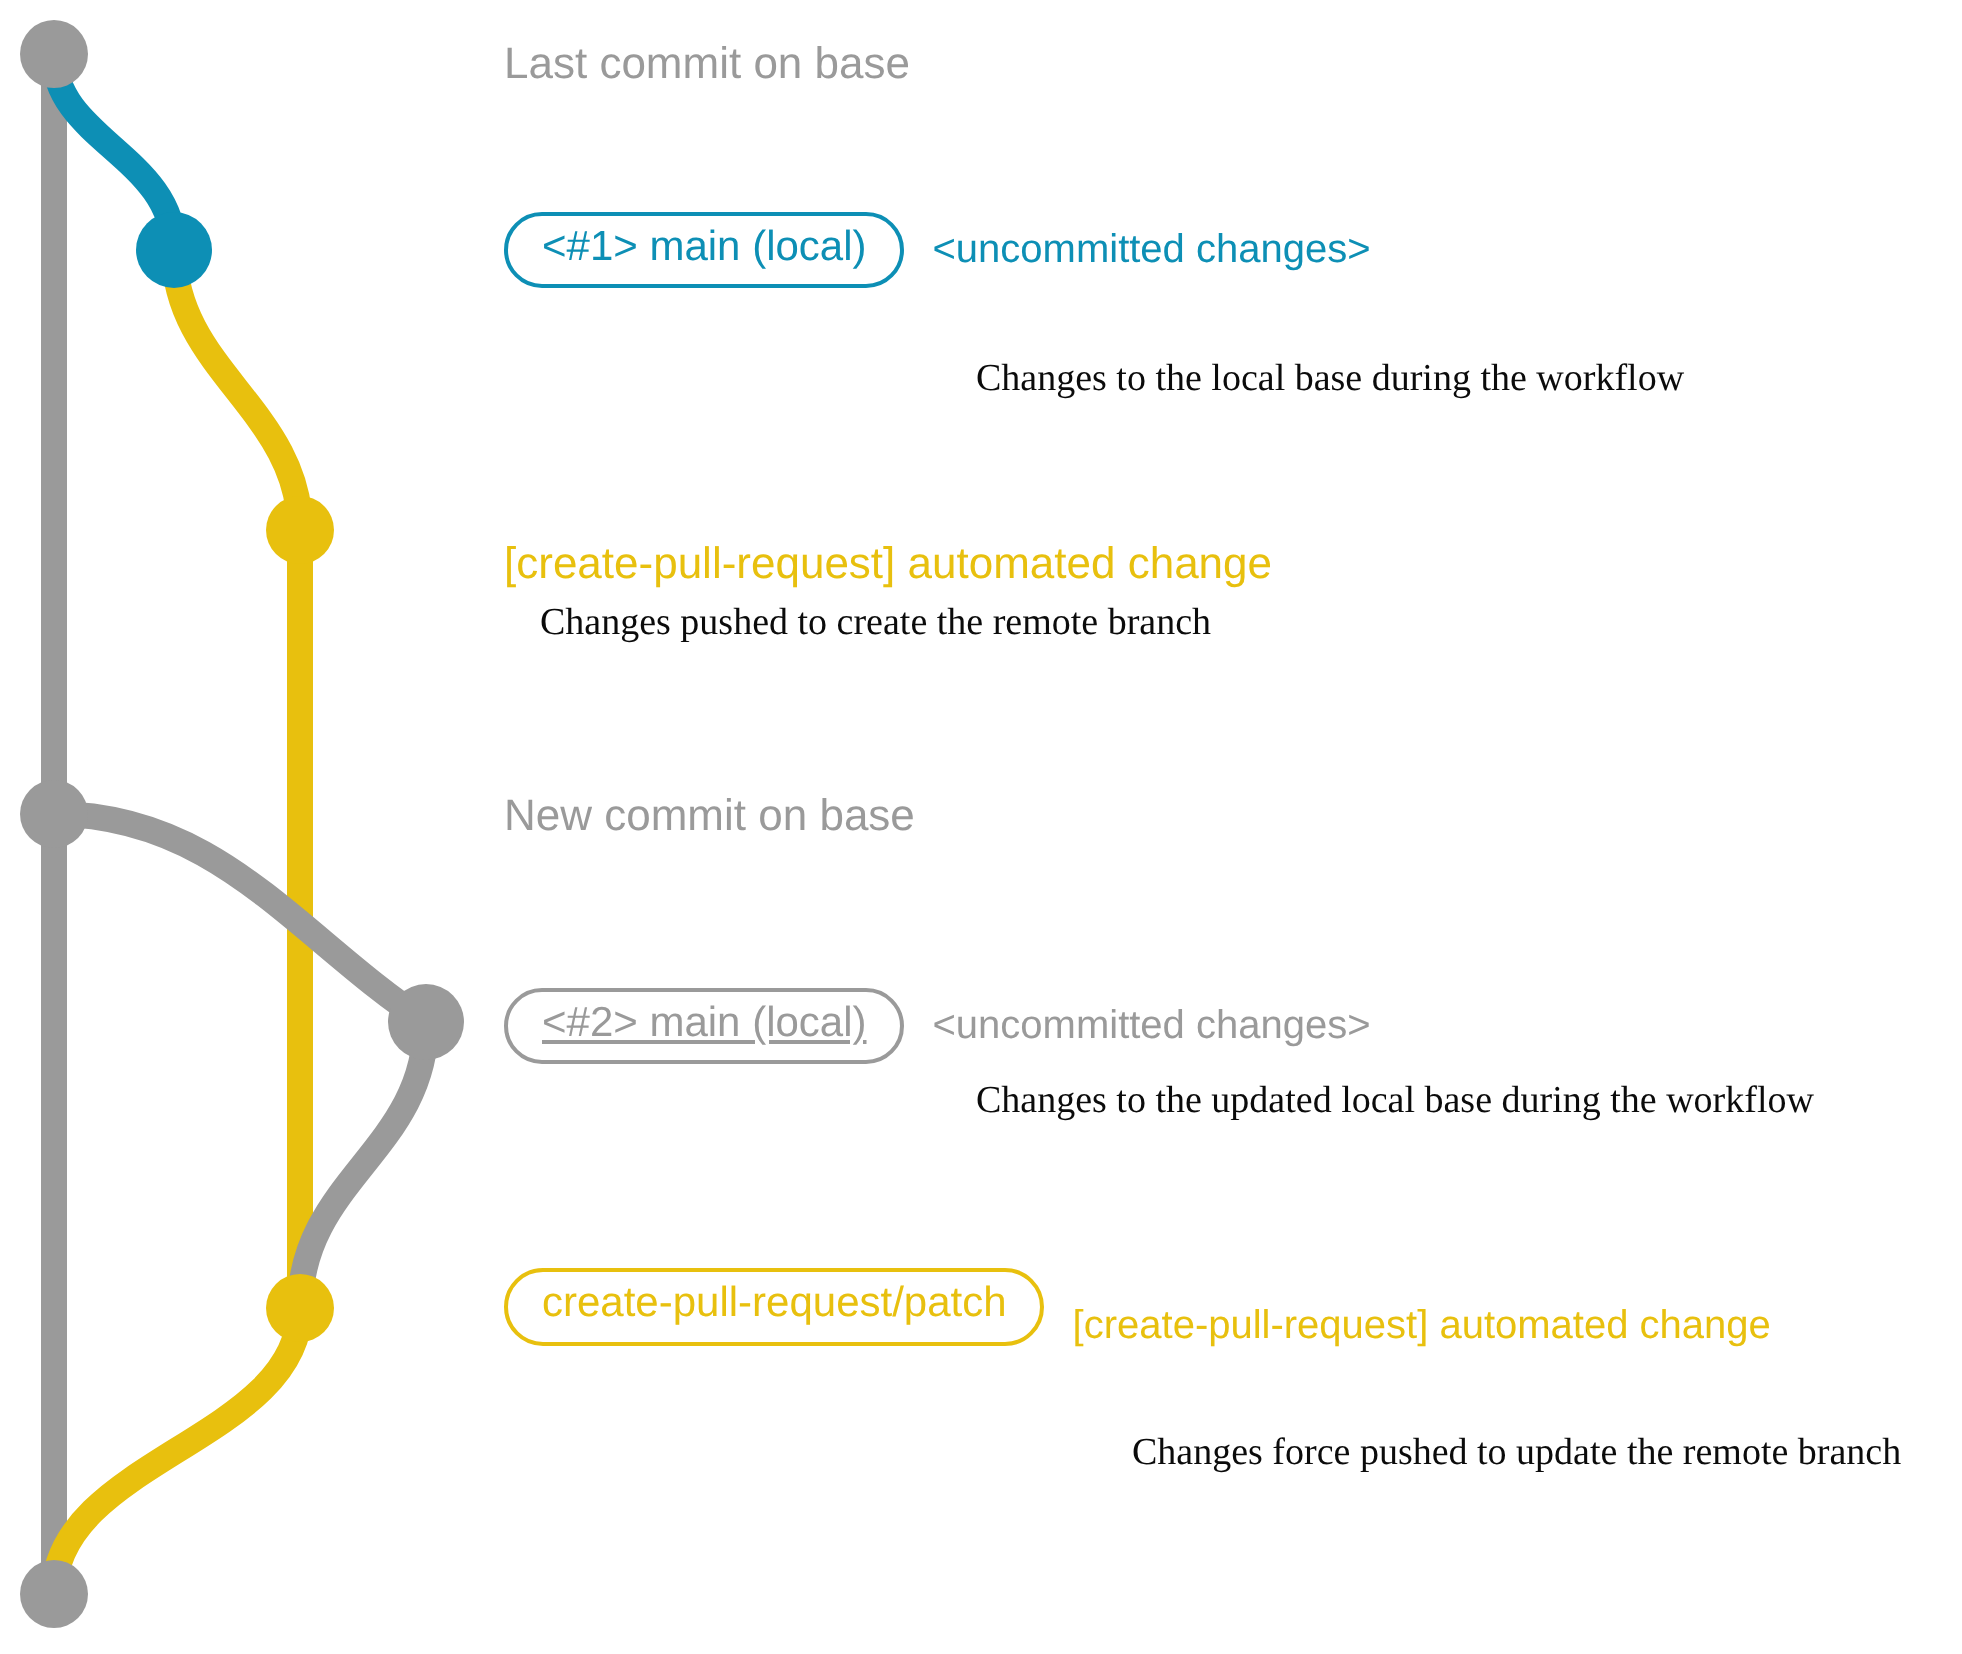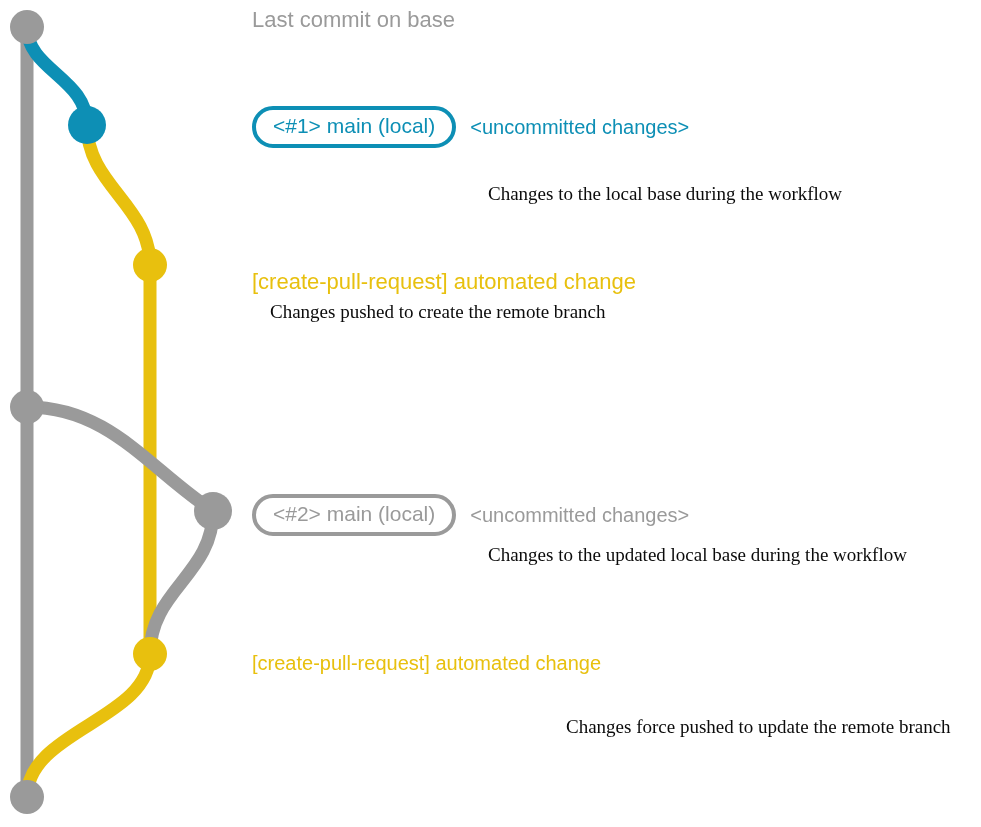--- a/index.html
+++ b/index.html
@@ -44,32 +44,32 @@
   .row-main {
     display: flex;
     flex-direction: row;
     align-items: center;
     gap: 14px;
     white-space: nowrap;
   }
 
   .pill {
     display: inline-block;
-    border: 4px solid #3b82f6;
+    border: 2px solid #3b82f6;
     border-radius: 21px;
     padding: 5px 17px 7px 17px;
     font-size: 21px;
     line-height: 1.05;
     color: #9a9a9a;
     background: #ffffff;
     white-space: nowrap;
   }
   .pill.teal   { border-color: #0d8fb5; color: #0d8fb5; }
   .pill.yellow { border-color: #e8c00e; color: #e8c00e; }
-  .pill.gray   { border-color: #9a9a9a; color: #9a9a9a; }
+  .pill.gray   { border-color: #9a9a9a; color: #9a9a9a; text-decoration: underline; }
 
   .subject {
     font-size: 20px;
     line-height: 1.05;
     white-space: nowrap;
   }
   .subject.teal   { color: #0d8fb5; }
   .subject.yellow { color: #e8c00e; margin-top: 20px; }
   .subject.gray   { color: #9a9a9a; }
 
@@ -107,47 +107,53 @@
   <circle cx="27" cy="27" r="17" fill="#9a9a9a"></circle>
   <circle cx="87" cy="125" r="19" fill="#0d8fb5"></circle>
   <circle cx="150" cy="265" r="17" fill="#e8c00e"></circle>
   <circle cx="27" cy="407" r="17" fill="#9a9a9a"></circle>
   <circle cx="213" cy="511" r="19" fill="#9a9a9a"></circle>
   <circle cx="150" cy="654" r="17" fill="#e8c00e"></circle>
   <circle cx="27" cy="797" r="17" fill="#9a9a9a"></circle>
 </svg>
 
 <div class="rows" id="rows-container">
-    <div class="row heading-only" style="top: 8px;">
+    <div class="row heading-only" style="top: 20px;">
       <div class="row-main">
         <span class="subject gray">Last commit on base</span>
       </div>
     </div>
     <div class="row" style="top: 106px;">
       <div class="row-main">
         <span class="pill teal">&lt;#1&gt; main (local)</span>
         <span class="subject teal">&lt;uncommitted changes&gt;</span>
       </div>
       <div class="note" style="margin-left: 236px; margin-top: 36px;">Changes to the local base during the workflow</div>
     </div>
     <div class="row heading-only" style="top: 250px;">
       <div class="row-main">
         <span class="subject yellow">[create-pull-request] automated change</span>
       </div>
       <div class="note" style="margin-left: 18px; font-family: Liberation Serif, serif;">Changes pushed to create the remote branch</div>
     </div>
+    <div class="row heading-only" style="top: 396px;">
+      <div class="row-main">
+        <span class="subject gray">New commit on base</span>
+      </div>
+    </div>
     <div class="row" style="top: 494px;">
       <div class="row-main">
         <span class="pill gray">&lt;#2&gt; main (local)</span>
         <span class="subject gray">&lt;uncommitted changes&gt;</span>
       </div>
       <div class="note" style="margin-left: 236px;">Changes to the updated local base during the workflow</div>
     </div>
     <div class="row" style="top: 633px;">
       <div class="row-main">
+        <span class="pill yellow">create-pull-request/patch</span>
         <span class="subject yellow">[create-pull-request] automated change</span>
       </div>
       <div class="note" style="margin-left: 314px; margin-top: 43px;">Changes force pushed to update the remote branch</div>
     </div>
     <div class="row" style="top: 823px; margin-top: 24px;">
       <div class="row-main">
         <span class="pill gray">main</span>
       </div>
     </div>
   </div>

